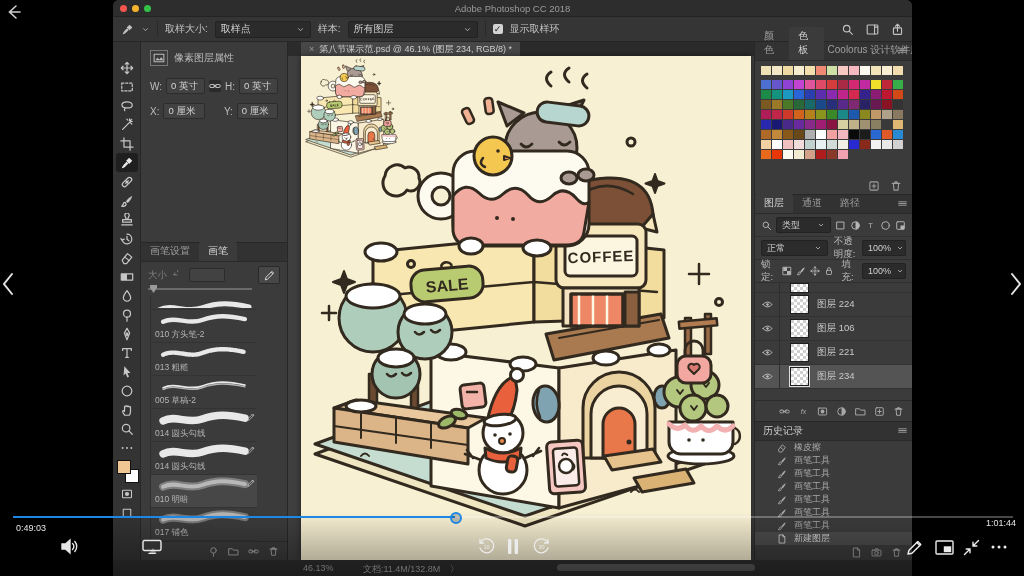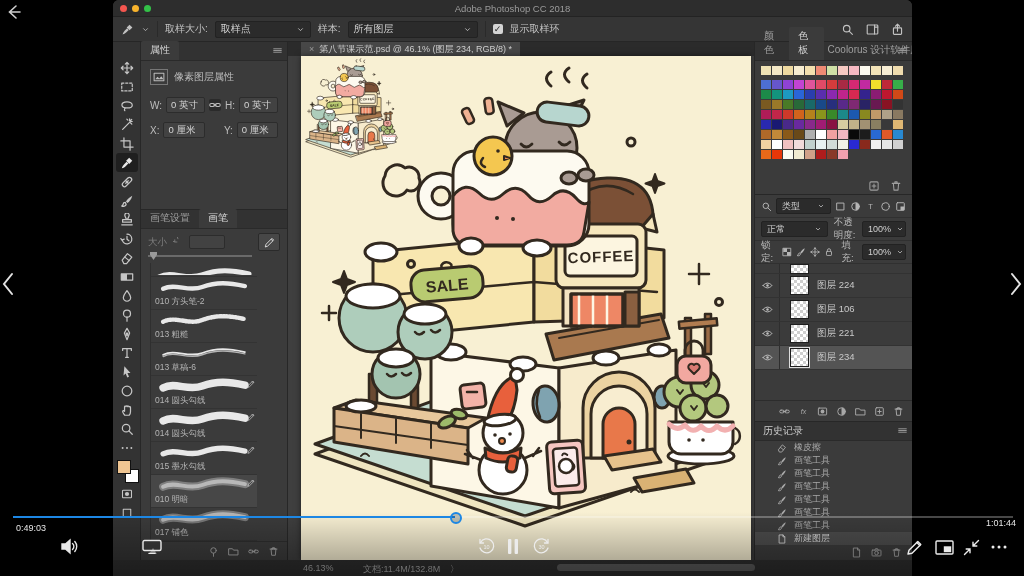--- a/index.html
+++ b/index.html
@@ -331,28 +331,20 @@
         </div>
         <div class="tool">
           <svg width="12" height="12" viewBox="0 0 16 16" fill="none" stroke="currentColor" stroke-width="1.4" stroke-linecap="round" stroke-linejoin="round">
             <rect x="3" y="3" width="10" height="10"></rect>
           </svg>
         </div>
       </div>
 
     <div class="leftcol">
       <div class="props">
-        <div class="panelhead">
-          <div class="ptab active">属性</div>
-          <span class="burger vic" id="prop-burger">
-              <svg width="11" height="11" viewBox="0 0 16 16" fill="none" stroke="currentColor" stroke-width="1.4" stroke-linecap="round" stroke-linejoin="round">
-                <path d="M2.5 5.5h11M2.5 8h11M2.5 10.5h11"></path>
-              </svg>
-            </span>
-        </div>
         <div class="body">
           <div class="typerow">
             <span class="thumbico vic" id="prop-thumb">
                 <svg width="12" height="12" viewBox="0 0 16 16" fill="none" stroke="currentColor" stroke-width="1.4" stroke-linecap="round" stroke-linejoin="round">
                   <rect x="1.5" y="3" width="13" height="10"></rect>
                   <path d="M3 11l3-3.5 2.5 2.5L11 7l3 4z" fill="currentColor" stroke="none"></path>
                 </svg>
               </span>
             <span>像素图层属性</span>
           </div>
@@ -421,51 +413,39 @@
               <svg width="98" height="16" viewBox="0 0 100 18" fill="none" stroke="#e8e8e8" stroke-linecap="round">
                 <path d="M4 11C18 4 32 15 48 9S78 4 96 8" stroke-width="5" stroke-dasharray="2 1.6"></path>
               </svg>
               <div class="bname">013 粗糙</div>
             </div>
             <div class="bitem">
               <svg width="98" height="16" viewBox="0 0 100 18" fill="none" stroke="#e8e8e8" stroke-linecap="round">
                 <path d="M4 11C18 4 32 15 48 9S78 4 96 8" stroke-width="2"></path>
                 <path d="M4 13C18 6 32 17 48 11S78 6 96 10" stroke-width="1.6" opacity=".7"></path>
               </svg>
-              <div class="bname">013 草稿-6</div>
+              <div class="bname">005 草稿-2</div>
             </div>
             <div class="bitem">
               <svg width="98" height="16" viewBox="0 0 100 18" fill="none" stroke="#e8e8e8" stroke-linecap="round">
                 <path d="M4 11C18 4 32 15 48 9S78 4 96 8" stroke-width="8.5"></path>
               </svg>
               <div class="bname">014 圆头勾线</div>
               <span class="bpen">
                 <svg width="8" height="8" viewBox="0 0 16 16" fill="none" stroke="currentColor" stroke-width="1.4" stroke-linecap="round" stroke-linejoin="round">
                   <path d="M2 14l1-3.5L11.5 2 14 4.5 5.5 13z"></path>
                   <path d="M10.5 3.5l2 2"></path>
                 </svg>
               </span>
             </div>
             <div class="bitem">
               <svg width="98" height="16" viewBox="0 0 100 18" fill="none" stroke="#e8e8e8" stroke-linecap="round">
                 <path d="M4 11C18 4 32 15 48 9S78 4 96 8" stroke-width="8.5"></path>
               </svg>
               <div class="bname">014 圆头勾线</div>
-              <span class="bpen">
-                <svg width="8" height="8" viewBox="0 0 16 16" fill="none" stroke="currentColor" stroke-width="1.4" stroke-linecap="round" stroke-linejoin="round">
-                  <path d="M2 14l1-3.5L11.5 2 14 4.5 5.5 13z"></path>
-                  <path d="M10.5 3.5l2 2"></path>
-                </svg>
-              </span>
-            </div>
-            <div class="bitem">
-              <svg width="98" height="16" viewBox="0 0 100 18" fill="none" stroke="#e8e8e8" stroke-linecap="round">
-                <path d="M4 11C18 4 32 15 48 9S78 4 96 8" stroke-width="6"></path>
-              </svg>
-              <div class="bname">015 墨水勾线</div>
               <span class="bpen">
                 <svg width="8" height="8" viewBox="0 0 16 16" fill="none" stroke="currentColor" stroke-width="1.4" stroke-linecap="round" stroke-linejoin="round">
                   <path d="M2 14l1-3.5L11.5 2 14 4.5 5.5 13z"></path>
                   <path d="M10.5 3.5l2 2"></path>
                 </svg>
               </span>
             </div>
             <div class="bitem sel">
               <svg width="98" height="16" viewBox="0 0 100 18" fill="none" stroke="#e8e8e8" stroke-linecap="round">
                 <path d="M4 11C18 4 32 15 48 9S78 4 96 8" stroke-width="9" opacity=".35"></path>
@@ -839,20 +819,30 @@
             </span>
           <span class="vic" id="sw-trash">
               <svg width="12" height="12" viewBox="0 0 16 16" fill="none" stroke="currentColor" stroke-width="1.4" stroke-linecap="round" stroke-linejoin="round">
                 <path d="M3 4.5h10M6.5 4.5v-2h3v2M4.5 4.5l.8 9h5.4l.8-9z"></path>
               </svg>
             </span>
         </div>
       </div>
 
       <div class="laypanel">
+        <div class="panelhead">
+          <div class="ptab active">图层</div>
+          <div class="ptab">通道</div>
+          <div class="ptab">路径</div>
+          <span class="burger vic" id="lay-burger">
+              <svg width="11" height="11" viewBox="0 0 16 16" fill="none" stroke="currentColor" stroke-width="1.4" stroke-linecap="round" stroke-linejoin="round">
+                <path d="M2.5 5.5h11M2.5 8h11M2.5 10.5h11"></path>
+              </svg>
+            </span>
+        </div>
         <div class="lrow">
           <span class="fico" id="lay-search">
               <svg width="11" height="11" viewBox="0 0 16 16" fill="none" stroke="currentColor" stroke-width="1.4" stroke-linecap="round" stroke-linejoin="round">
                 <circle cx="7" cy="7" r="4"></circle>
                 <path d="M10 10l4 4"></path>
               </svg>
             </span>
           <div class="dd" style="width:46px">
             <span>类型</span>
             <span class="vic" style="margin-left:auto" id="lay-caret0">

